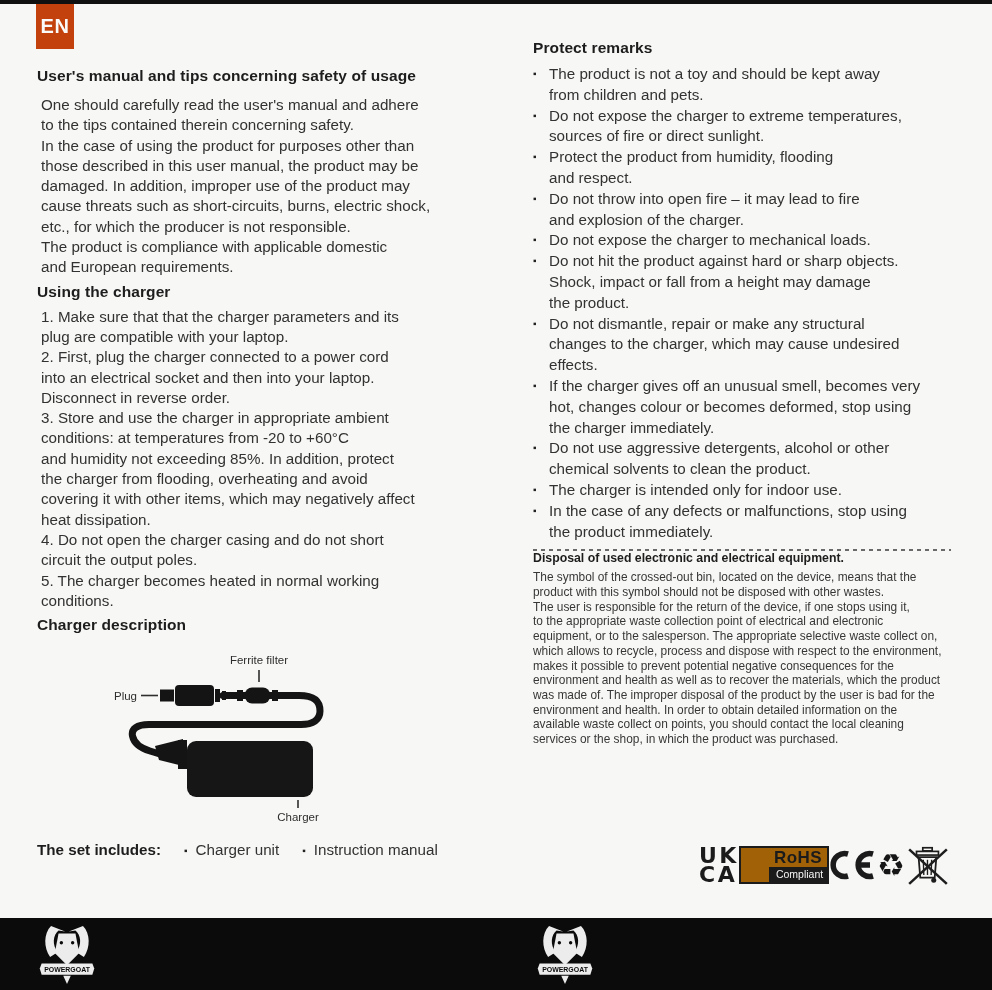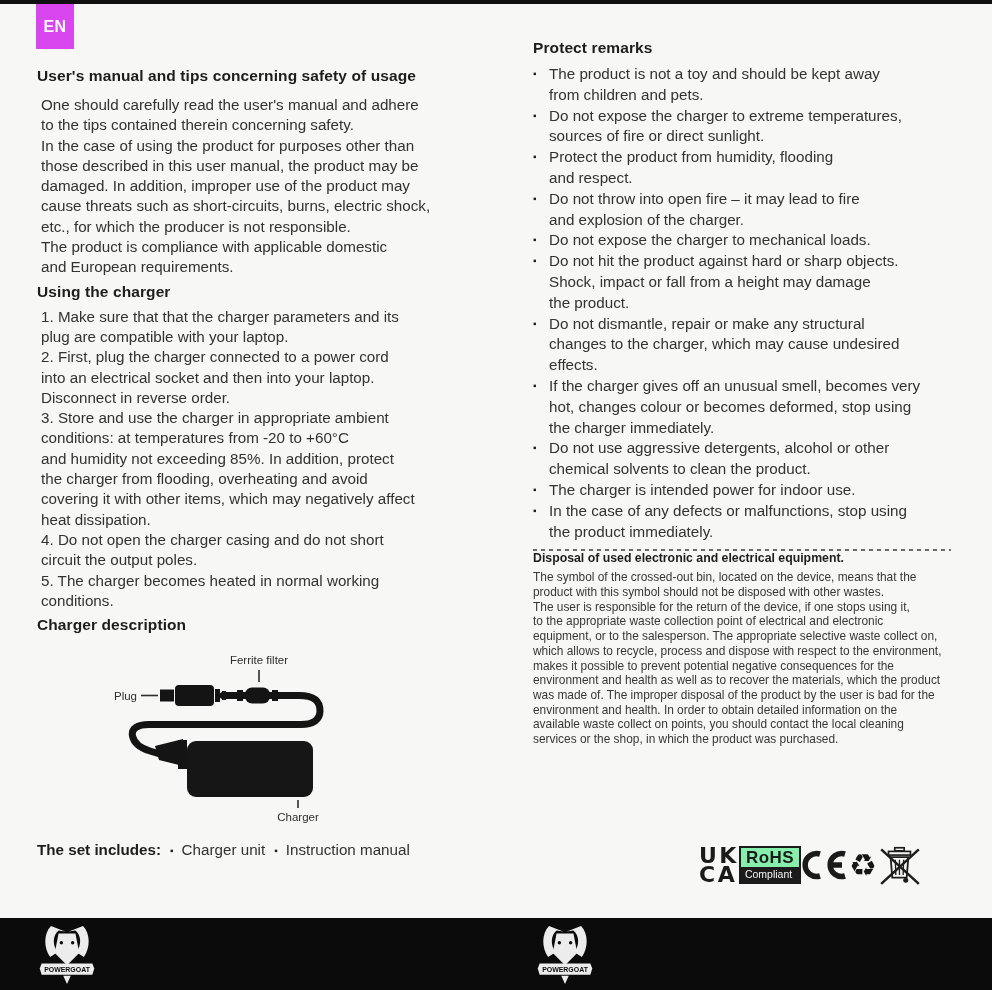--- a/index.html
+++ b/index.html
@@ -4,49 +4,49 @@
 <style>
   html,body{margin:0;padding:0;}
   body{
     width:992px;height:990px;position:relative;overflow:hidden;
     background:#f7f7f5;color:#333;
     font-family:"Liberation Sans","DejaVu Sans",sans-serif;
     -webkit-font-smoothing:antialiased;
   }
   .topstrip{position:absolute;top:0;left:0;width:992px;height:4px;background:#101010;}
   .en-badge{
-    position:absolute;left:36px;top:4px;width:38px;height:45px;background:#d946ef;
-    color:#fafafa;font-weight:700;font-size:16px;display:flex;align-items:center;justify-content:center;
+    position:absolute;left:36px;top:4px;width:38px;height:45px;background:#c2410c;
+    color:#fafafa;font-weight:700;font-size:20px;display:flex;align-items:center;justify-content:center;
     letter-spacing:.5px;
   }
   .col-left{position:absolute;left:37px;top:66px;width:466px;}
   .col-right{position:absolute;left:533px;top:38px;width:418px;}
   h2.sect{font-size:15.5px;line-height:20px;font-weight:700;color:#1d1d1d;margin:0;letter-spacing:.1px;}
   .body-text{font-size:15.2px;line-height:20.3px;white-space:pre-line;margin:4px;color:#323232;}
   .m-after-p{margin-top:11px;}
   .m-body{margin-top:9px;}
   .m-body2{margin-top:5px;}
   .m-desc{margin-top:12px;}
   .diagram{display:block;margin-top:14px;}
-  .set-row{margin-top:17px;font-size:15.2px;color:#323232;display:flex;align-items:baseline;gap:9px;white-space:nowrap;}
+  .set-row{margin-top:17px;font-size:15.2px;color:#323232;display:flex;align-items:baseline;gap:23px;white-space:nowrap;}
   .set-row .lbl{font-weight:700;color:#1d1d1d;}
   .set-item{display:flex;align-items:baseline;gap:8px;}
   .blt{font-size:10px;color:#222;position:relative;top:-1px;}
   ul.bullets{list-style:none;margin:6px 0 0 0;padding:0;font-size:15.2px;line-height:20.8px;color:#323232;}
   ul.bullets li{display:flex;gap:7px;}
   ul.bullets .blt{flex:0 0 9px;line-height:20.8px;top:0;}
   ul.bullets .txt{white-space:pre-line;}
   .dashsep{margin-top:7px;height:2px;
     background:repeating-linear-gradient(90deg,#6a6a6a 0 4px,transparent 4px 8px);}
   .disposal-title{font-size:12.3px;font-weight:700;color:#1d1d1d;}
   .disposal-body{margin-top:5px;font-size:11.9px;line-height:14.7px;white-space:pre-line;color:#373737;}
   .marks{position:absolute;left:699px;top:842px;display:flex;align-items:center;}
   .ukca{font-weight:800;font-size:22px;line-height:19px;letter-spacing:2.5px;color:#1b1b1b;
     font-family:"DejaVu Sans","Liberation Sans",sans-serif;}
-  .rohs{border:2.5px solid #1b1b1b;text-align:left;background:#86efac;}
+  .rohs{border:2.5px solid #1b1b1b;text-align:right;background:#a16207;padding-left:28px;}
   .rohs-top{font-weight:800;font-size:17px;line-height:19px;padding:0 5px;color:#1b1b1b;letter-spacing:.5px;}
   .rohs-bot{background:#1b1b1b;color:#f5f5f5;font-size:10.5px;line-height:14px;padding:0 4px 1px;}
   .footer{position:absolute;left:0;top:918px;width:992px;height:72px;background:#0b0b0b;}
   .goat{position:absolute;top:6px;}
   .goat.g1{left:38px;}
   .goat.g2{left:536px;}
   .recycle{font-size:31px;color:#161616;line-height:1;font-family:"DejaVu Sans",sans-serif;}
 </style>
 </head>
 <body>
@@ -176,21 +176,21 @@
 hot, changes colour or becomes deformed, stop using
 the charger immediately.</span>
       </li>
     <li>
         <span class="blt">▪</span>
         <span class="txt">Do not use aggressive detergents, alcohol or other
 chemical solvents to clean the product.</span>
       </li>
     <li>
         <span class="blt">▪</span>
-        <span class="txt">The charger is intended power for indoor use.</span>
+        <span class="txt">The charger is intended only for indoor use.</span>
       </li>
     <li>
         <span class="blt">▪</span>
         <span class="txt">In the case of any defects or malfunctions, stop using
 the product immediately.</span>
       </li>
   </ul>
 
   <div class="dashsep"></div>
 

